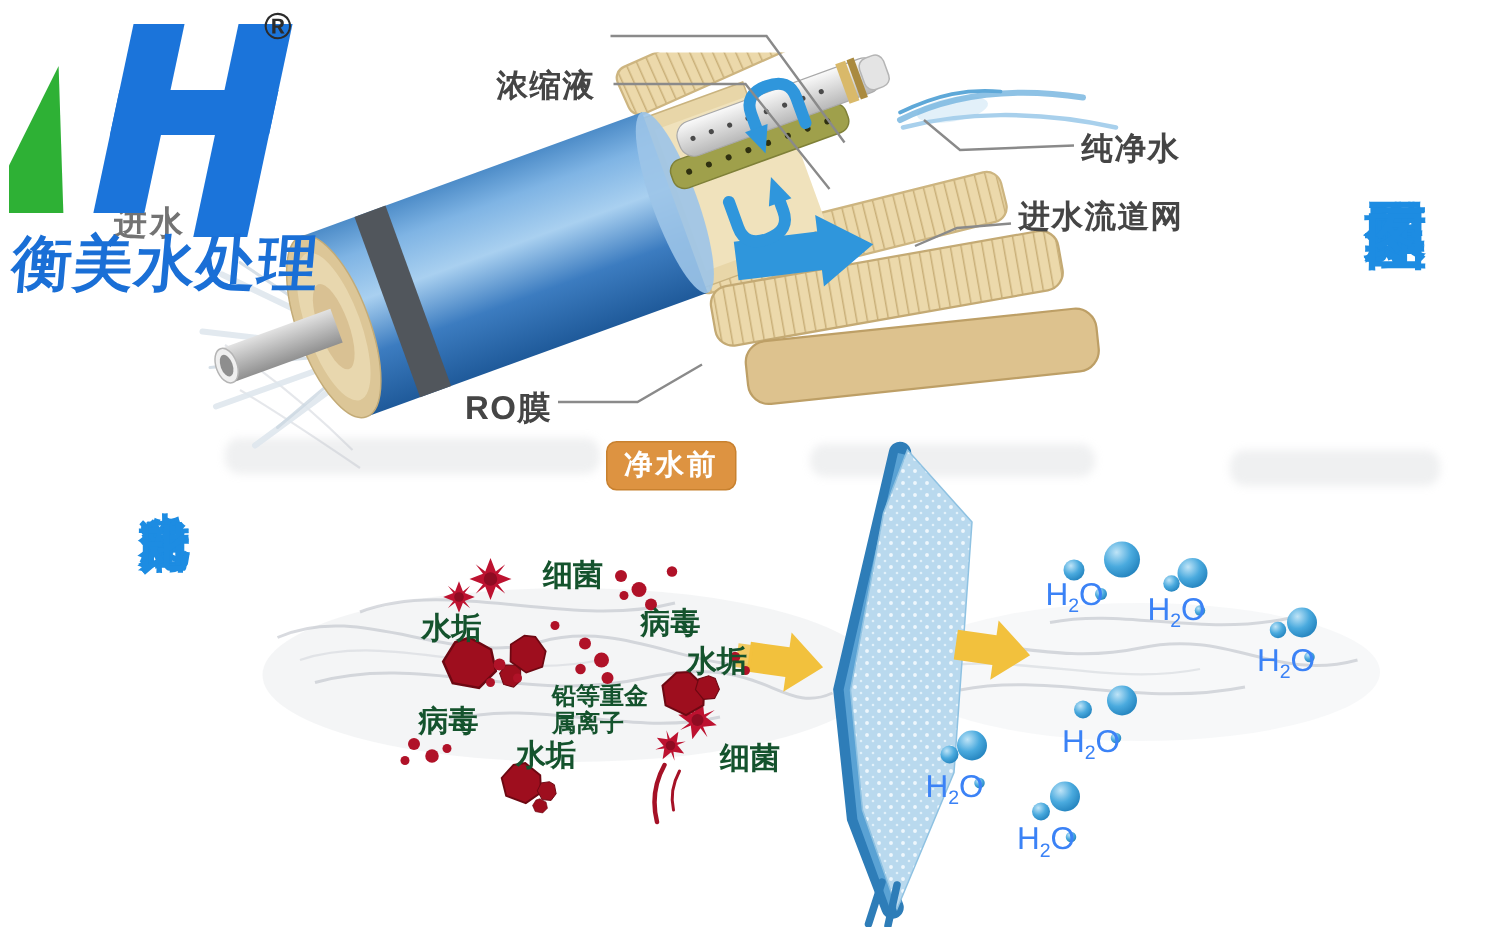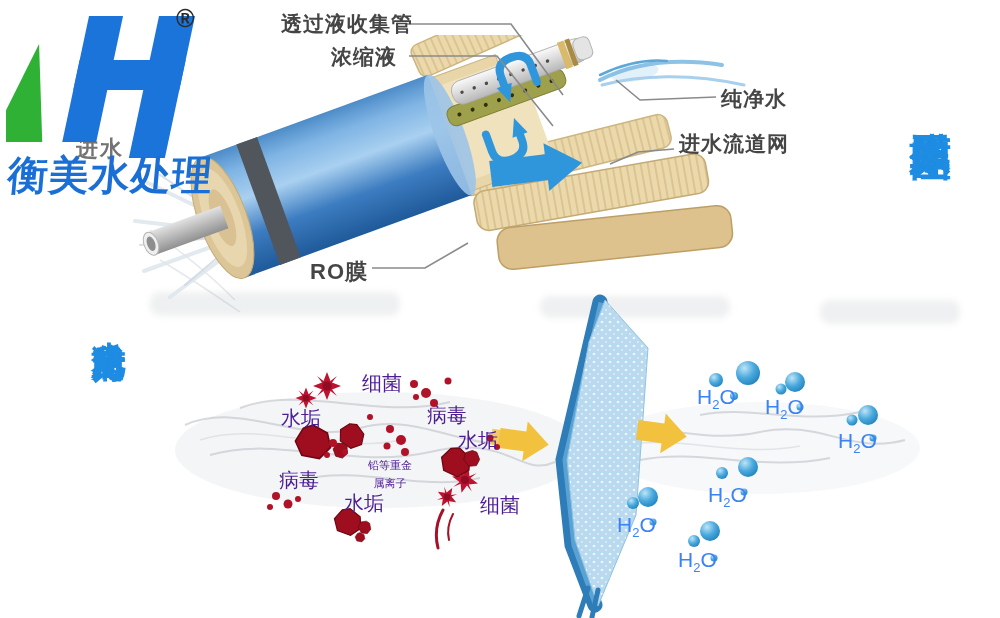--- a/index.html
+++ b/index.html
@@ -1,21 +1,21 @@
 <!DOCTYPE html>
 <html><head>
 <meta charset="utf-8">
 <style>
   html,body{margin:0;padding:0;background:#fff;}
   .canvas{position:relative;width:1000px;height:618px;background:#ffffff;overflow:hidden;
           font-family:"Liberation Sans","DejaVu Sans",sans-serif;}
   svg{position:absolute;left:0;top:0;}
   .lbl{position:absolute;color:#454545;font-weight:bold;font-size:21px;white-space:nowrap;letter-spacing:1px;}
-  .con{position:absolute;color:#4c1d95;font-weight:normal;font-size:20px;white-space:nowrap;}
-  .con.small{font-size:11px;line-height:18px;text-align:center;}
+  .con{position:absolute;color:#14532d;font-weight:bold;font-size:20px;white-space:nowrap;}
+  .con.small{font-size:16px;line-height:18px;}
   .h2o{position:absolute;color:#3b82f6;font-weight:normal;font-size:21px;white-space:nowrap;}
   .h2o .sub{font-size:13px;vertical-align:-5px;}
   .badge{position:absolute;background:#dd9341;color:#fff;font-weight:bold;font-size:19px;
          padding:2px 11px 3px;border-radius:7px;border:1px solid #c8812f;letter-spacing:2px;}
   .vtitle{position:absolute;writing-mode:vertical-rl;text-orientation:upright;color:#1d8ce2;
           font-weight:bold;white-space:nowrap;}
   .vtitle.right{left:904px;top:100px;font-size:41px;letter-spacing:2px;}
   .vtitle.left{left:86px;top:314px;font-size:34px;letter-spacing:1px;}
   .brand{position:absolute;left:8px;top:148px;color:#1a6fd6;font-weight:bold;font-size:40px;
          letter-spacing:1px;transform:skewX(-5deg);z-index:6;}
@@ -191,21 +191,20 @@
         <rect x="86" y="14" width="34" height="126"></rect>
         <rect x="156" y="14" width="36" height="142"></rect>
         <rect x="86" y="58" width="106" height="30"></rect>
       </g>
     </g>
   </svg>
   <div class="regmark">®</div>
   <div class="feedwater">进水</div>
   <div class="brand">衡美水处理</div>
 
-  <div class="lbl" style="left:281px;top:10px;">透过液收集管</div>
   <div class="lbl" style="left:331px;top:43px;">浓缩液</div>
   <div class="lbl" style="left:721px;top:85px;">纯净水</div>
   <div class="lbl" style="left:679px;top:130px;text-align:right;">进水流道网</div>
   <div class="lbl" style="left:310px;top:257px;font-size:22px;">RO膜</div>
 
   <div class="vtitle right">膜工作原理图</div>
   <div class="vtitle left">水质净化前后对比</div>
 
   <svg width="1000" height="618">
     <defs>
@@ -307,20 +306,21 @@
         <circle cx="744" cy="492" r="3.5"></circle>
       <circle cx="648" cy="497" r="10"></circle>
         <circle cx="633" cy="503" r="6"></circle>
         <circle cx="653" cy="522" r="3.5"></circle>
       <circle cx="710" cy="531" r="10"></circle>
         <circle cx="694" cy="541" r="6"></circle>
         <circle cx="714" cy="558" r="3.5"></circle>
     </g>
   </svg>
 
+  <div class="badge" style="left:404px;top:294px;">净水前</div>
 
   <div class="con" style="left:362px;top:370px;">细菌</div>
   <div class="con" style="left:281px;top:405px;">水垢</div>
   <div class="con" style="left:427px;top:402px;">病毒</div>
   <div class="con" style="left:458px;top:427px;">水垢</div>
   <div class="con small" style="left:368px;top:456px;">
     <span>铅等重金</span><br>
     <span>属离子</span>
   </div>
   <div class="con" style="left:279px;top:467px;">病毒</div>

